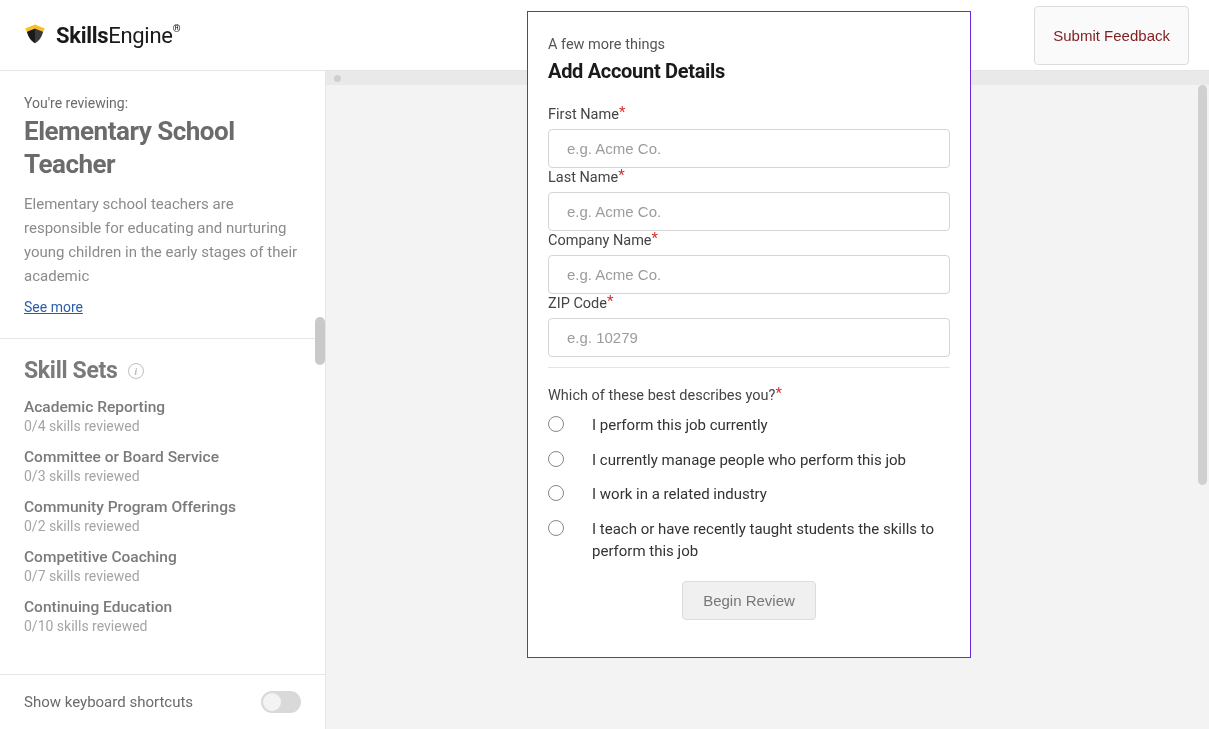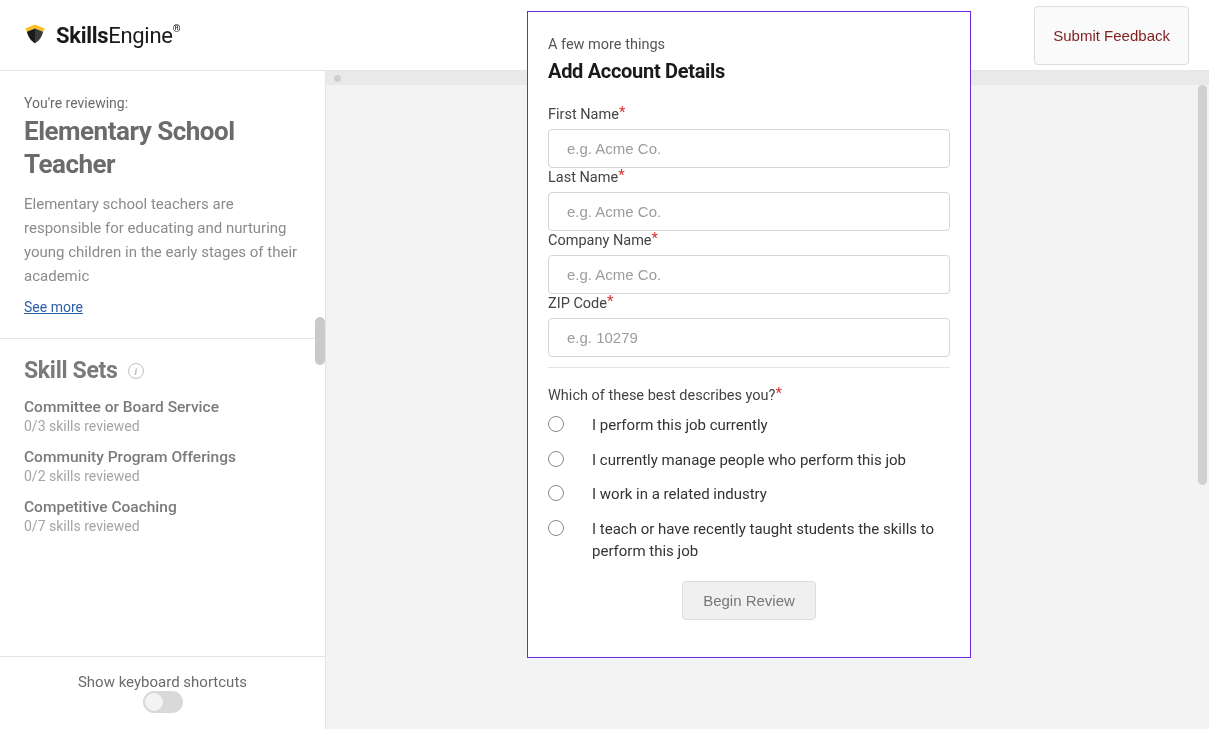--- a/index.html
+++ b/index.html
@@ -134,21 +134,20 @@
       font-size: 14px;
       color: #a5a5a5;
     }
     .shortcuts-row {
       border-top: 1px solid #e5e5e5;
       padding: 16px 24px;
       display: flex;
       align-items: center;
       justify-content: space-between;
       background: #fff;
-      flex-direction: column;
     }
     .shortcuts-label { font-size: 15px; color: #6b6b6b; }
     .toggle {
       width: 40px; height: 22px;
       background: #d9d9d9;
       border-radius: 11px;
       position: relative;
       cursor: pointer;
     }
     .toggle-knob {
@@ -285,30 +284,38 @@
       <p class="job-desc">Elementary school teachers are responsible for educating and nurturing young children in the early stages of their academic</p>
       <a class="see-more">See more</a>
     </div>
     <div class="divider"></div>
     <div class="skill-sets-block">
       <div class="skill-sets-title">
         <span>Skill Sets</span>
         <span class="info-icon">i</span>
       </div>
       <div class="skill-item">
+        <div class="skill-name">Academic Reporting</div>
+        <div class="skill-count">0/4 skills reviewed</div>
+      </div>
+      <div class="skill-item">
         <div class="skill-name">Committee or Board Service</div>
         <div class="skill-count">0/3 skills reviewed</div>
       </div>
       <div class="skill-item">
         <div class="skill-name">Community Program Offerings</div>
         <div class="skill-count">0/2 skills reviewed</div>
       </div>
       <div class="skill-item">
         <div class="skill-name">Competitive Coaching</div>
         <div class="skill-count">0/7 skills reviewed</div>
+      </div>
+      <div class="skill-item">
+        <div class="skill-name">Continuing Education</div>
+        <div class="skill-count">0/10 skills reviewed</div>
       </div>
     </div>
     <div class="sidebar-scroll-line"></div>
     <div class="shortcuts-row">
       <span class="shortcuts-label">Show keyboard shortcuts</span>
       <div class="toggle">
         <div class="toggle-knob"></div>
       </div>
     </div>
   </aside>

